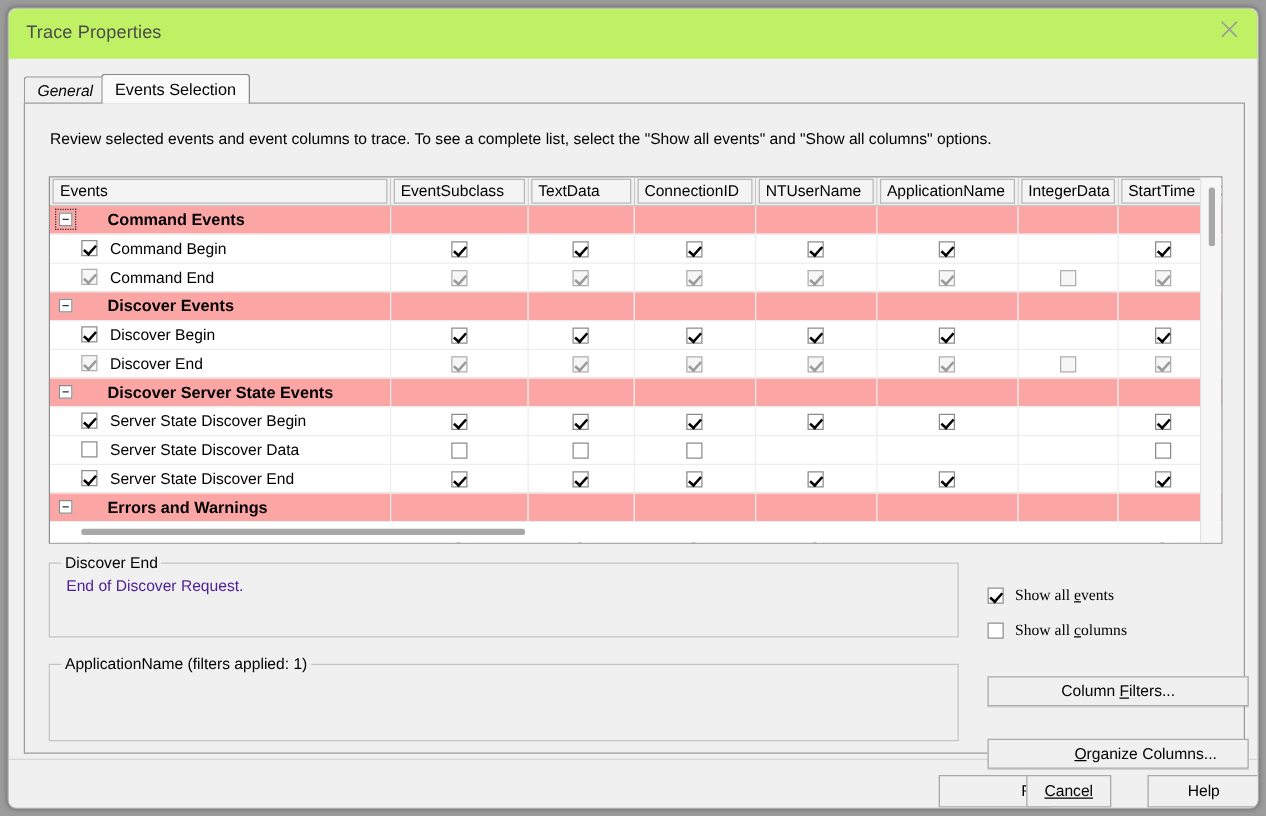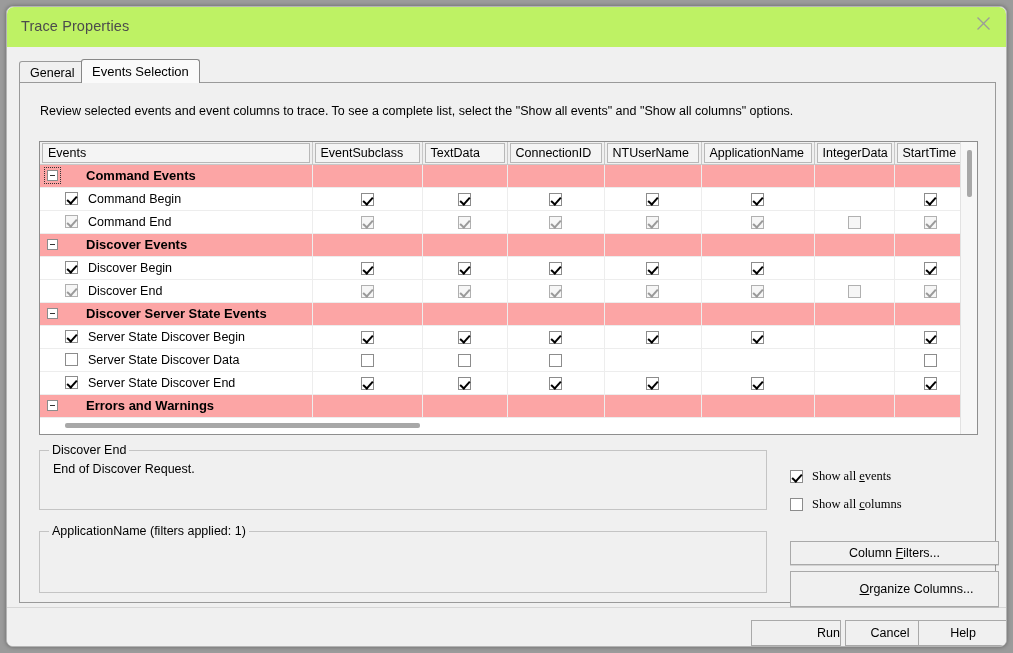--- a/index.html
+++ b/index.html
@@ -50,21 +50,21 @@
     position: absolute; top: 2px; height: 22px;
     padding: 0 10px;
     display: flex; align-items: center;
     font-size: 12.5px; color: #000;
     background: #f0f0f0;
     border: 1px solid #9a9a9a;
     border-bottom: none;
     border-radius: 3px 3px 0 0;
     white-space: nowrap;
   }
-  .tab.inactive { left: 0; }
+  .tab.inactive { left: 0; font-style: italic; }
   .tab.active {
     left: 62px; top: 0; height: 24px;
     background: #fafafa;
     border-color: #878787;
     z-index: 3;
     font-size: 13px;
   }
 
   
   .tabpage {
@@ -194,21 +194,21 @@
     background: transparent;
   }
   .groupbox > .gb-title {
     position: absolute; top: -8px; left: 9px;
     background: #f0f0f0; padding: 0 3px;
     font-size: 12.5px; color: #000;
     white-space: nowrap;
   }
   .groupbox > .gb-body {
     position: absolute; left: 13px; top: 10px; right: 10px;
-    font-size: 12.5px; color: #000000;
+    font-size: 12.5px; color: #4c1d95;
     line-height: 17px;
   }
   #gb-event { left: 19px; top: 367px; width: 728px; height: 60px; }
   #gb-column { left: 19px; top: 440px; width: 728px; height: 62px; margin-top: 8px; }
 
   
   .opt-row {
     position: absolute; display: flex; align-items: center;
     font-size: 12.5px; color: #000; font-family: Liberation Serif, serif;
   }
@@ -222,24 +222,24 @@
     background: #f0f0f0;
     border: 1px solid #a9a9a9;
     border-radius: 0;
     font-size: 12.5px; color: #000;
     display: flex; align-items: center; justify-content: center;
     cursor: default;
     box-shadow: 0 1px 0 rgba(0,0,0,.12);
   }
   .btn u { text-decoration: underline; }
   #btn-colfilters  { left: 770px; top: 458px; width: 209px; height: 24px; }
-  #btn-organize    { left: 770px; top: 488px; width: 209px; height: 36px; padding-left: 44px; }
+  #btn-organize    { left: 770px; top: 508px; width: 209px; height: 24px; padding-left: 44px; }
 
   #btn-run    { left: 744px; top: 613px; width: 90px; height: 26px; justify-content: flex-end; }
-  #btn-cancel { left: 838px; top: 613px; width: 90px; height: 26px; }
+  #btn-cancel { left: 814px; top: 613px; width: 68px; height: 26px; text-decoration: underline; }
   #btn-help   { left: 911px; top: 613px; width: 90px; height: 26px; }
   .footer-btn { position: absolute; }
 
   .bottom-bar {
     position: absolute; left: 0; right: 0; top: 600px; height: 53px;
     background: #f0f0f0;
     border-top: 1px solid #d6d6d6;
   }
 </style>
 </head>

